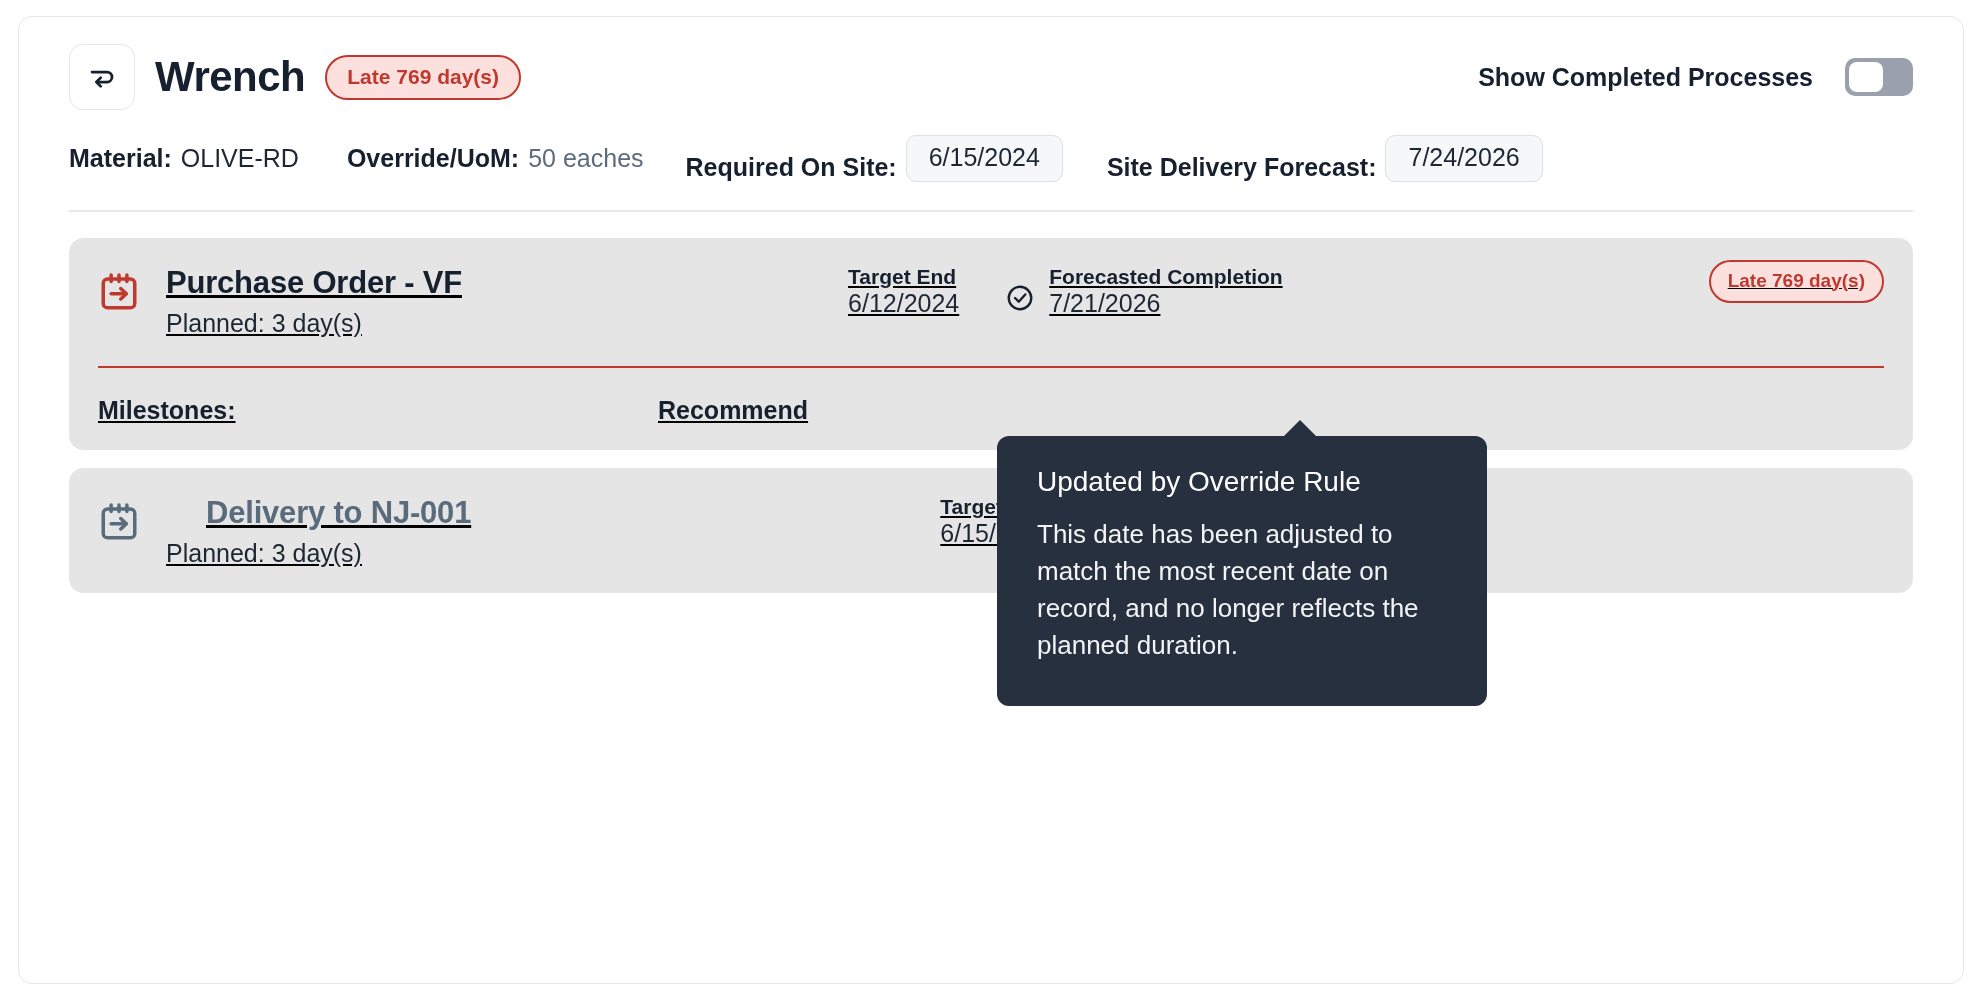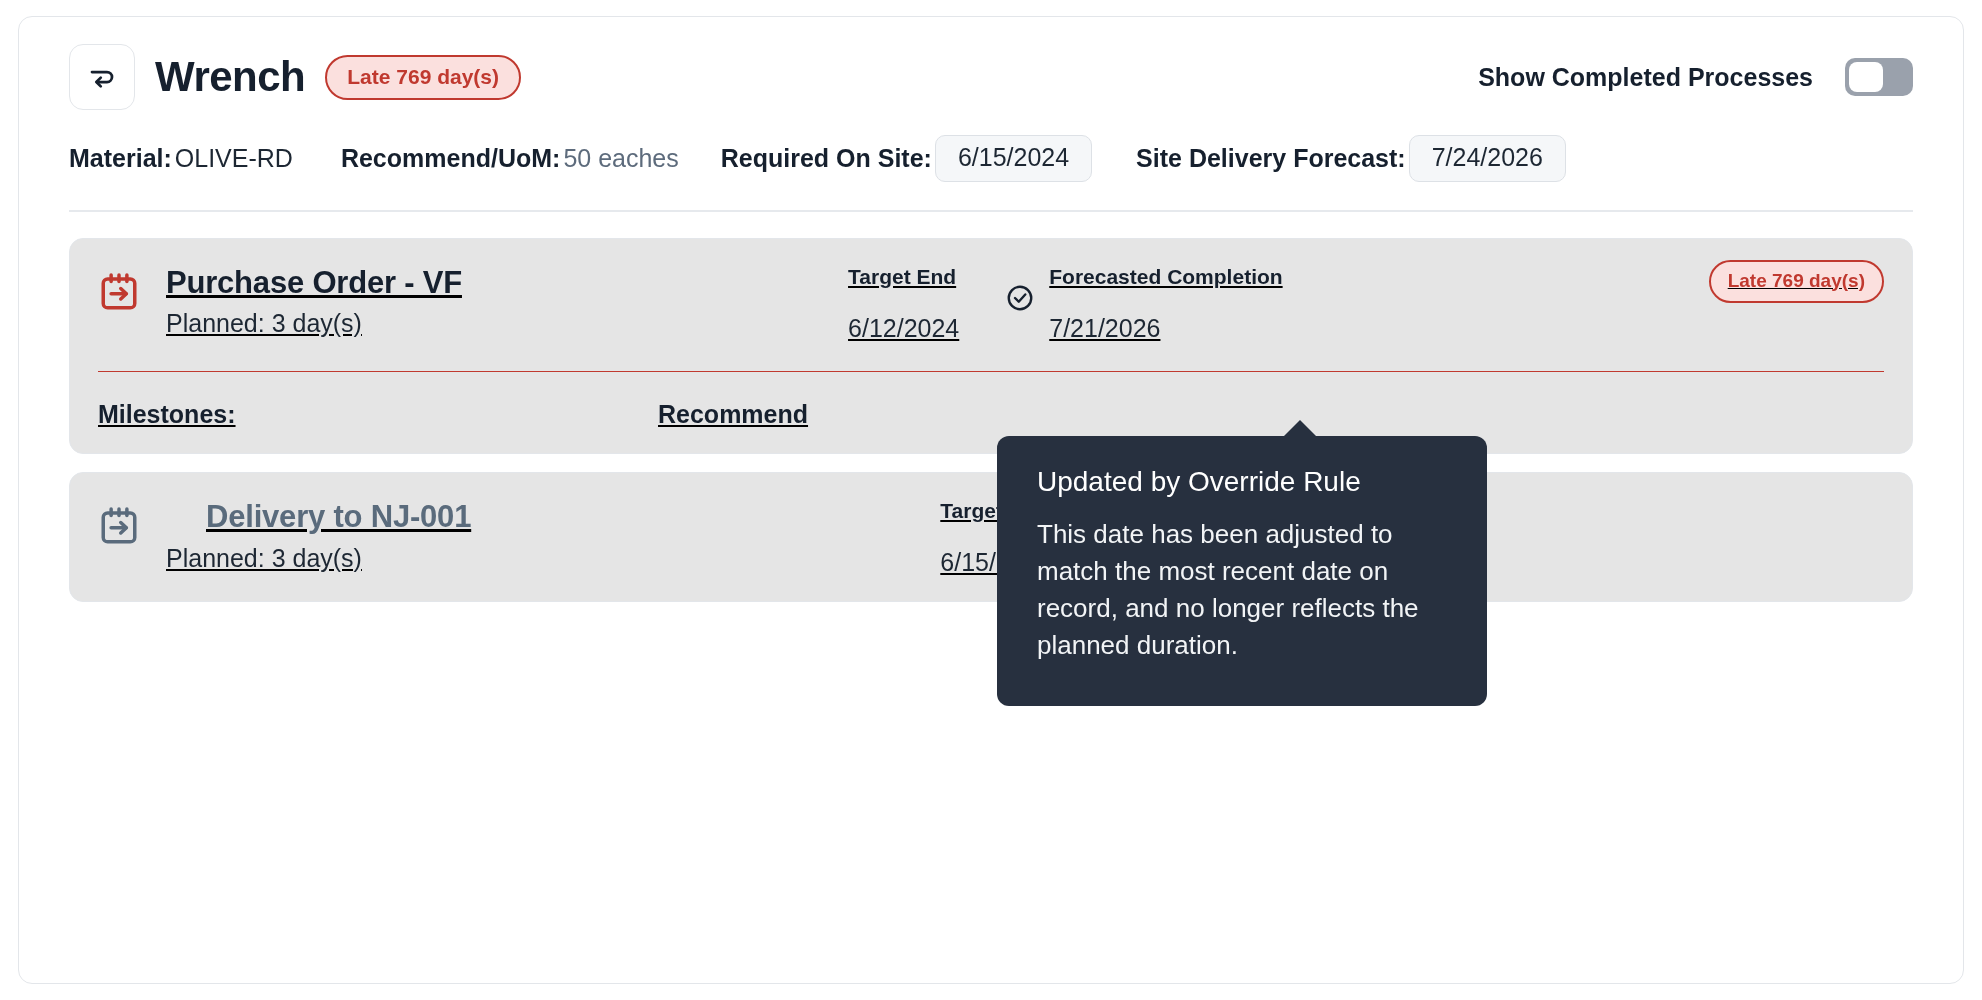--- a/index.html
+++ b/index.html
@@ -111,22 +111,22 @@
     display: flex;
     align-items: center;
     margin-top: 26px;
     gap: 0;
   }
   .meta-item {
     font-size: 25px;
     color: #16202e;
     white-space: nowrap;
     display: flex;
-    align-items: center;
-    gap: 3px;
+    align-items: flex-end;
+    gap: 9px;
   }
   .meta-label { font-weight: 700; color: #16202e; }
   .meta-value { font-weight: 400; color: #1d2733; }
   .meta-value.muted { color: #5d6b7c; }
   .gap-a { width: 48px; }
   .gap-b { width: 42px; }
   .gap-c { width: 44px; }
 
   .date-chip {
     border: 1.5px solid #dde1e6;
@@ -178,31 +178,30 @@
     font-size: 25px;
     color: #1d2733;
     margin-top: 9px;
   }
 
   .dates-block {
     display: flex;
     align-items: flex-start;
     margin-left: auto;
   }
-  .date-col { display: flex; flex-direction: column; gap: 16px; }
+  .date-col { display: flex; flex-direction: column; }
   .date-head {
     font-size: 21px;
     font-weight: 700;
     color: #16202e;
     white-space: nowrap;
   }
   .date-val {
     font-size: 25px;
     color: #1d2733;
-    margin-top: 9px;
     white-space: nowrap;
   }
 
   .check-icon { margin: 18px 14px 0 46px; flex: 0 0 auto; }
 
   .badge-slot { margin-left: auto; padding-left: 40px; padding-top: 6px; }
   .badge-late.sm {
     font-size: 19px;
     padding: 8px 17px 10px 17px;
     border-width: 2px;
@@ -313,21 +312,21 @@
 
     <div class="meta-row">
       <div class="meta-item">
         <span class="meta-label">Material:</span>
         <span class="meta-value">OLIVE-RD</span>
       </div>
 
       <div class="gap-a"></div>
 
       <div class="meta-item">
-        <span class="meta-label">Recommend/UoM:</span>
+        <span class="meta-label">Override/UoM:</span>
         <span class="meta-value muted">50 eaches</span>
       </div>
 
       <div class="gap-b"></div>
 
       <div class="meta-item">
         <span class="meta-label">Required On Site:</span>
         <span class="date-chip">6/15/2024</span>
       </div>
 

